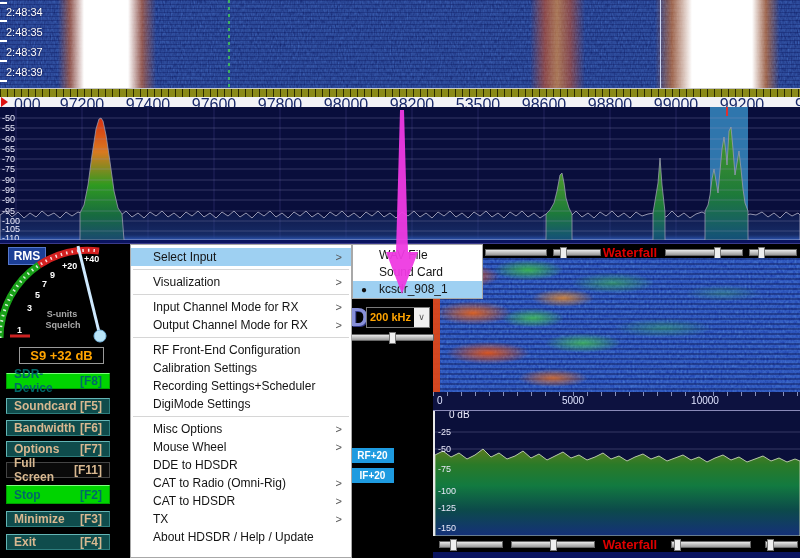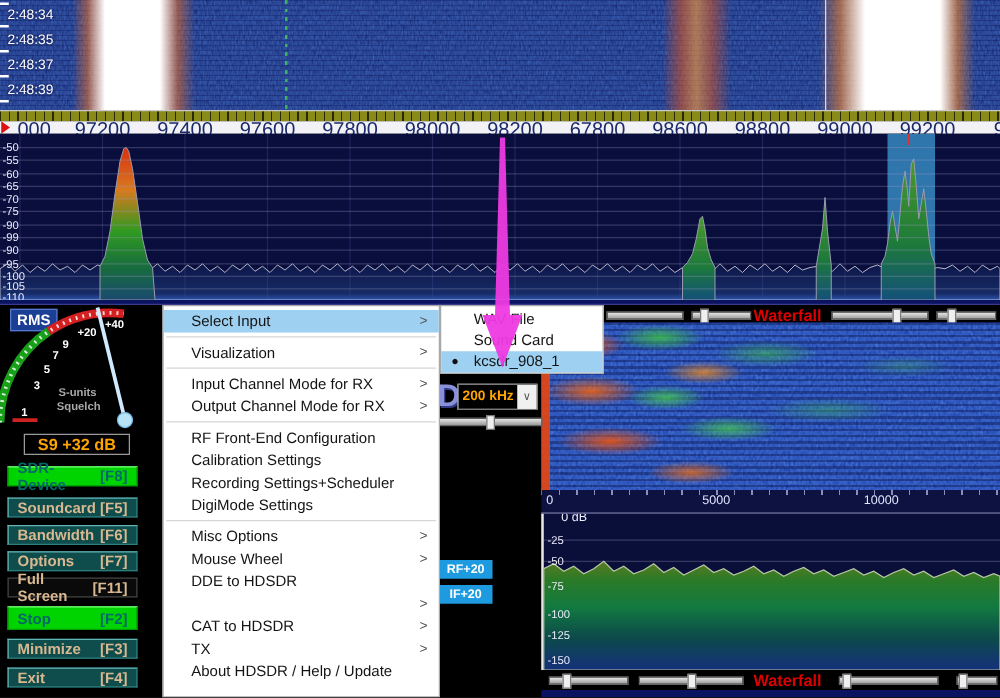--- a/index.html
+++ b/index.html
@@ -148,21 +148,21 @@
   <div class="ruler"></div>
   <div class="freqbar">
     <div class="freq-marker"></div>
     <span class="fl" style="left:14px;transform:none">000</span>
     <span class="fl" style="left:82px">97200</span>
     <span class="fl" style="left:148px">97400</span>
     <span class="fl" style="left:214px">97600</span>
     <span class="fl" style="left:280px">97800</span>
     <span class="fl" style="left:346px">98000</span>
     <span class="fl" style="left:412px">98200</span>
-    <span class="fl" style="left:478px">67800</span>
+    <span class="fl" style="left:478px">53500</span>
     <span class="fl" style="left:544px">98600</span>
     <span class="fl" style="left:610px">98800</span>
     <span class="fl" style="left:676px">99000</span>
     <span class="fl" style="left:742px">99200</span>
     <span class="fl" style="left:795px;transform:none">9</span>
   </div>
 
   <div class="spec-main">
     <svg width="800" height="133" viewBox="0 0 800 133">
       <defs>
@@ -401,21 +401,21 @@
     <div class="mi"><span>Output Channel Mode for RX</span><span class="arrow">&gt;</span></div>
     <div class="msep"></div>
     <div class="mi"><span>RF Front-End Configuration</span></div>
     <div class="mi"><span>Calibration Settings</span></div>
     <div class="mi"><span>Recording Settings+Scheduler</span></div>
     <div class="mi"><span>DigiMode Settings</span></div>
     <div class="msep"></div>
     <div class="mi"><span>Misc Options</span><span class="arrow">&gt;</span></div>
     <div class="mi"><span>Mouse Wheel</span><span class="arrow">&gt;</span></div>
     <div class="mi"><span>DDE to HDSDR</span></div>
-    <div class="mi"><span class="arrow">&gt;</span></div>
+    <div class="mi"><span>CAT to Radio (Omni-Rig)</span><span class="arrow">&gt;</span></div>
     <div class="mi"><span>CAT to HDSDR</span><span class="arrow">&gt;</span></div>
     <div class="mi"><span>TX</span><span class="arrow">&gt;</span></div>
     <div class="mi"><span>About HDSDR / Help / Update</span></div>
   </div>
 
   <div class="submenu">
     <div class="smi"><span>WAV File</span></div>
     <div class="smi"><span>Sound Card</span></div>
     <div class="smi hl"><span class="bullet">●</span><span>kcsdr_908_1</span></div>
   </div>

